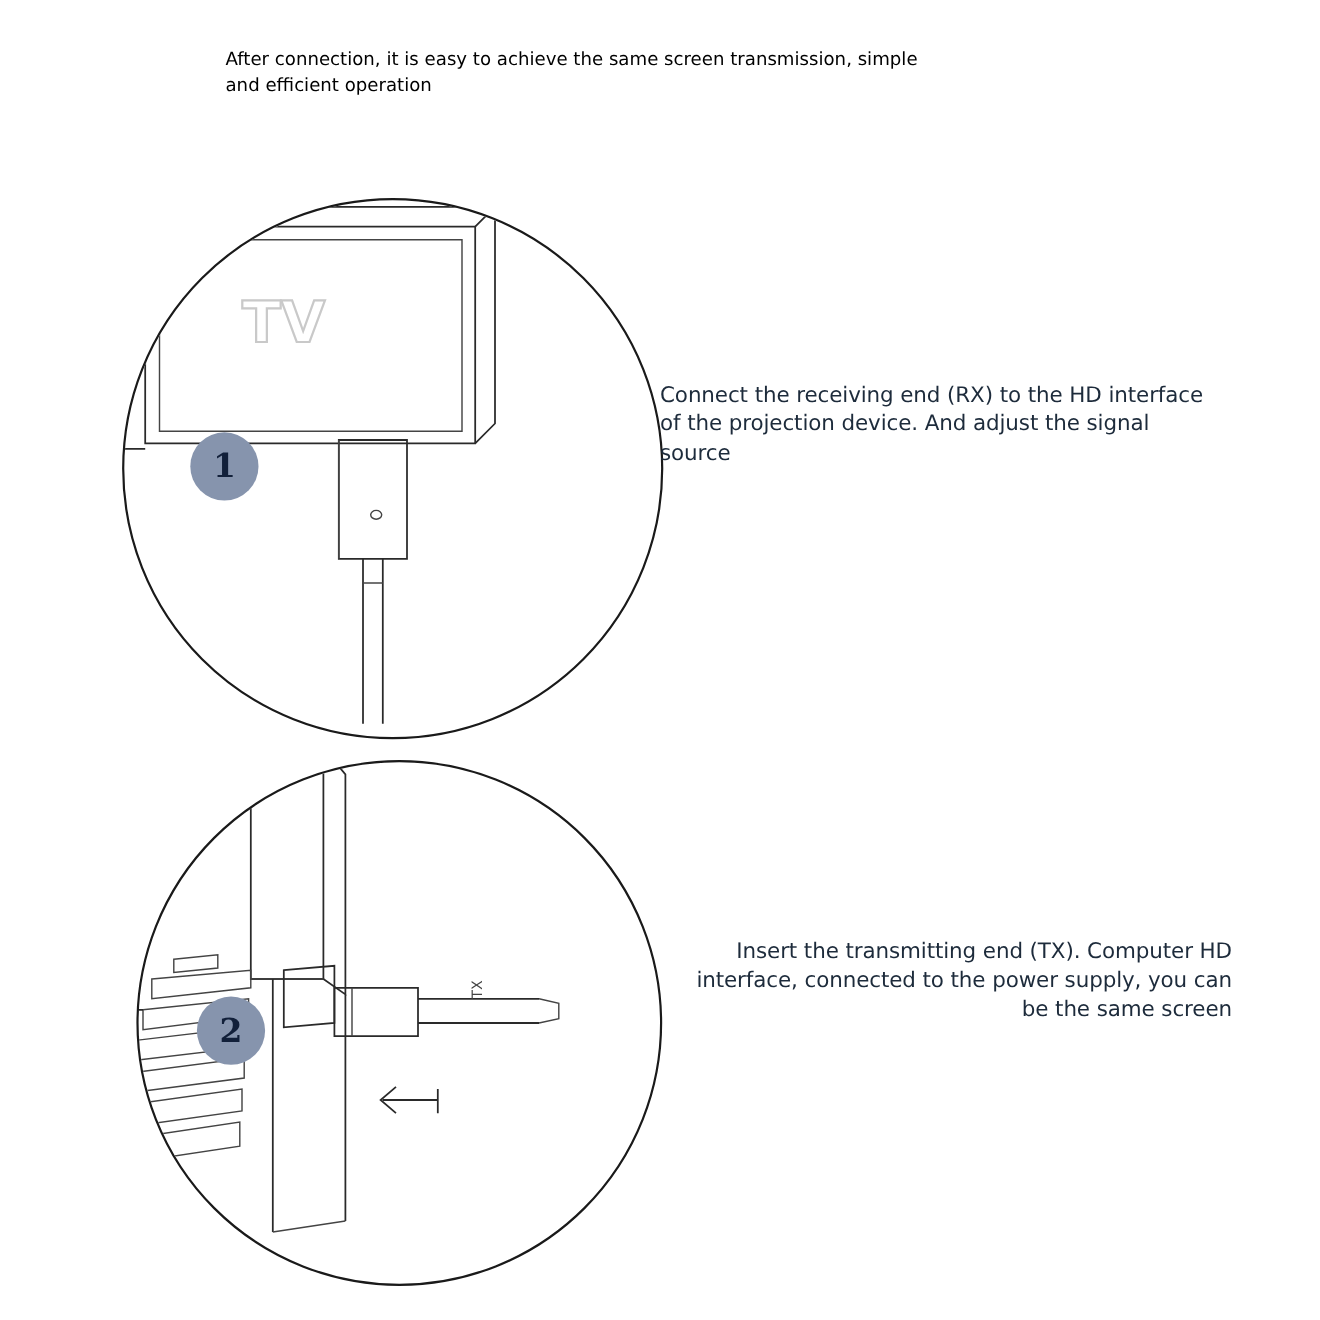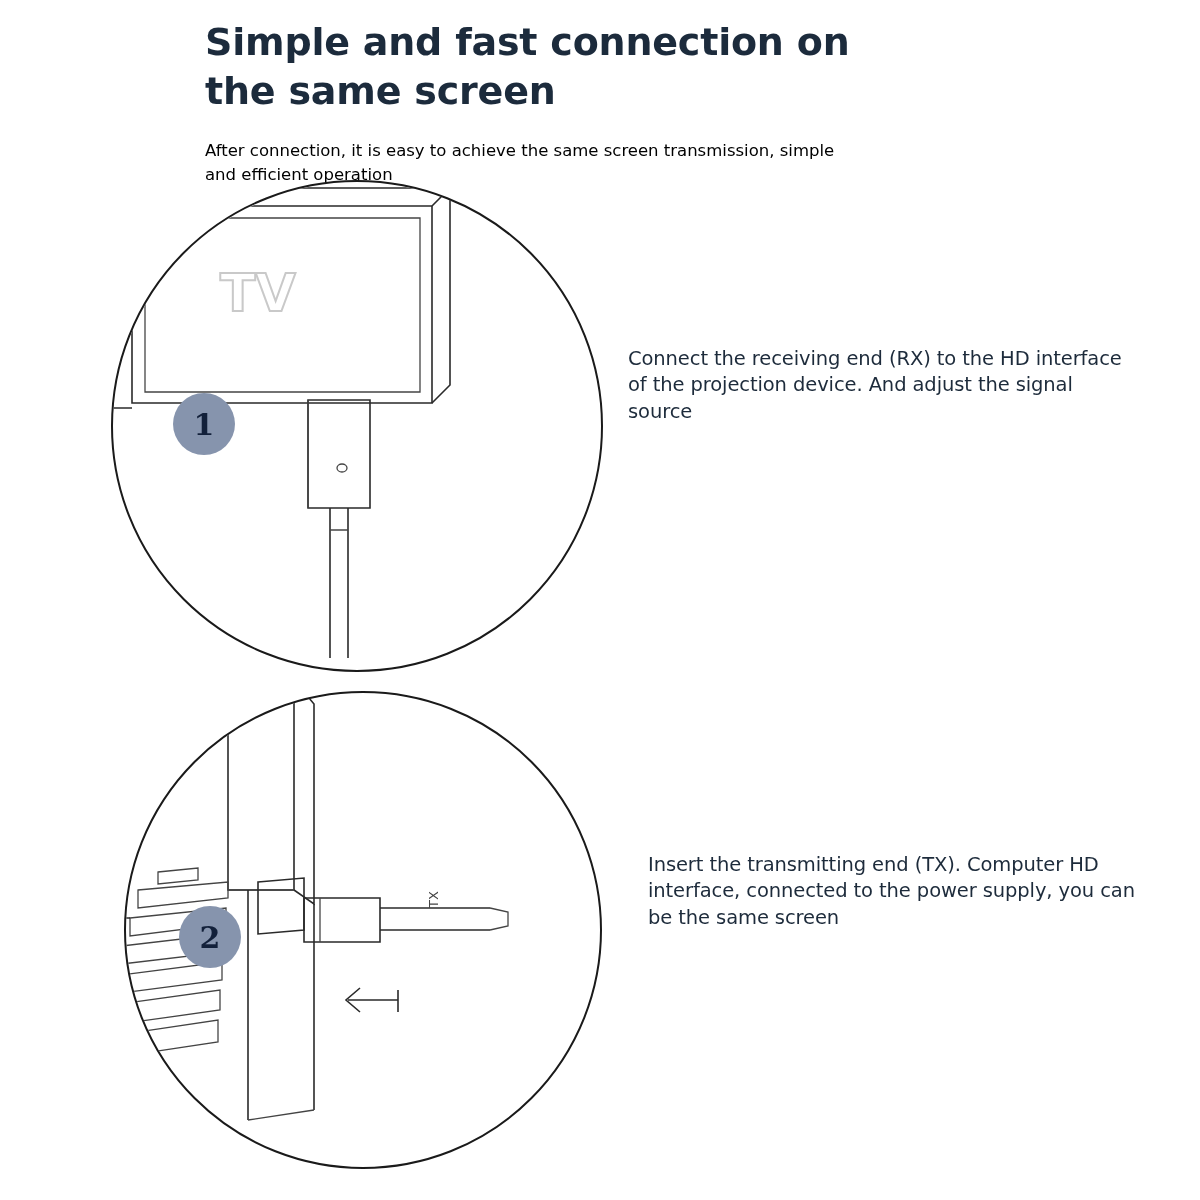--- a/index.html
+++ b/index.html
@@ -75,24 +75,23 @@
   .badge-1 { left: 71px; top: 215px; }
   .badge-2 { left: 71px; top: 216px; }
 
   .step-text {
     position: absolute;
     font-size: 19.5px;
     line-height: 1.35;
     color: #1d2b3b;
     font-weight: 400;
     letter-spacing: -0.1px;
-    margin-left: 28px;
   }
   .text-1 { left: 498px; top: 168px; width: 505px; }
-  .text-2 { left: 512px; top: 162px; width: 500px; }
+  .text-2 { left: 512px; top: 162px; width: 500px; text-align: right; }
 
   svg { display: block; }
   .stroke {
     fill: none;
     stroke: #1a1a1a;
     stroke-width: 2;
   }
   .stroke-thin {
     fill: none;
     stroke: #2a2a2a;
@@ -116,21 +115,20 @@
     font-size: 13px;
     fill: #444;
   }
 </style>
 </head>
 <body>
 
 <div class="page">
 
   <div class="header">
-    <h1 class="title">Simple and fast connection on the same screen</h1>
     <div class="subtitle">After connection, it is easy to achieve the same screen transmission, simple and efficient operation</div>
   </div>
 
   <div class="step step-1">
 
     <div class="circle-art">
       <svg width="520" height="500" viewBox="0 0 520 500">
 
         <circle class="stroke" cx="255" cy="248" r="245"></circle>
 

